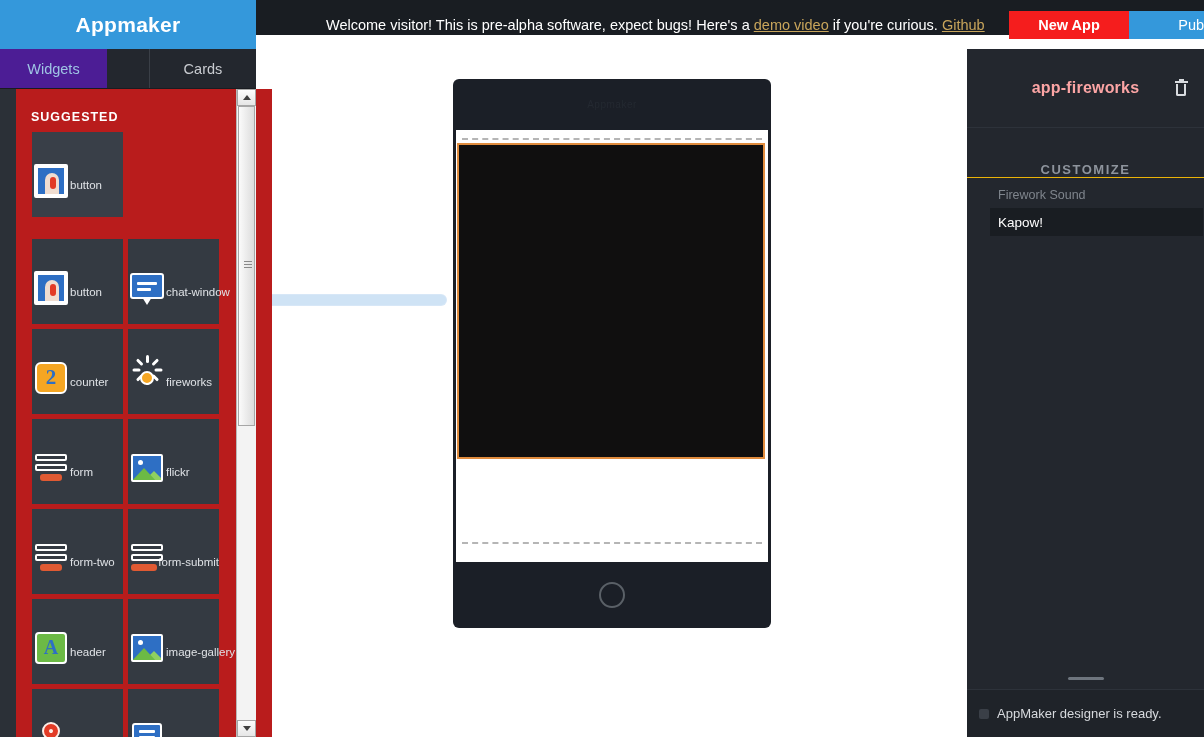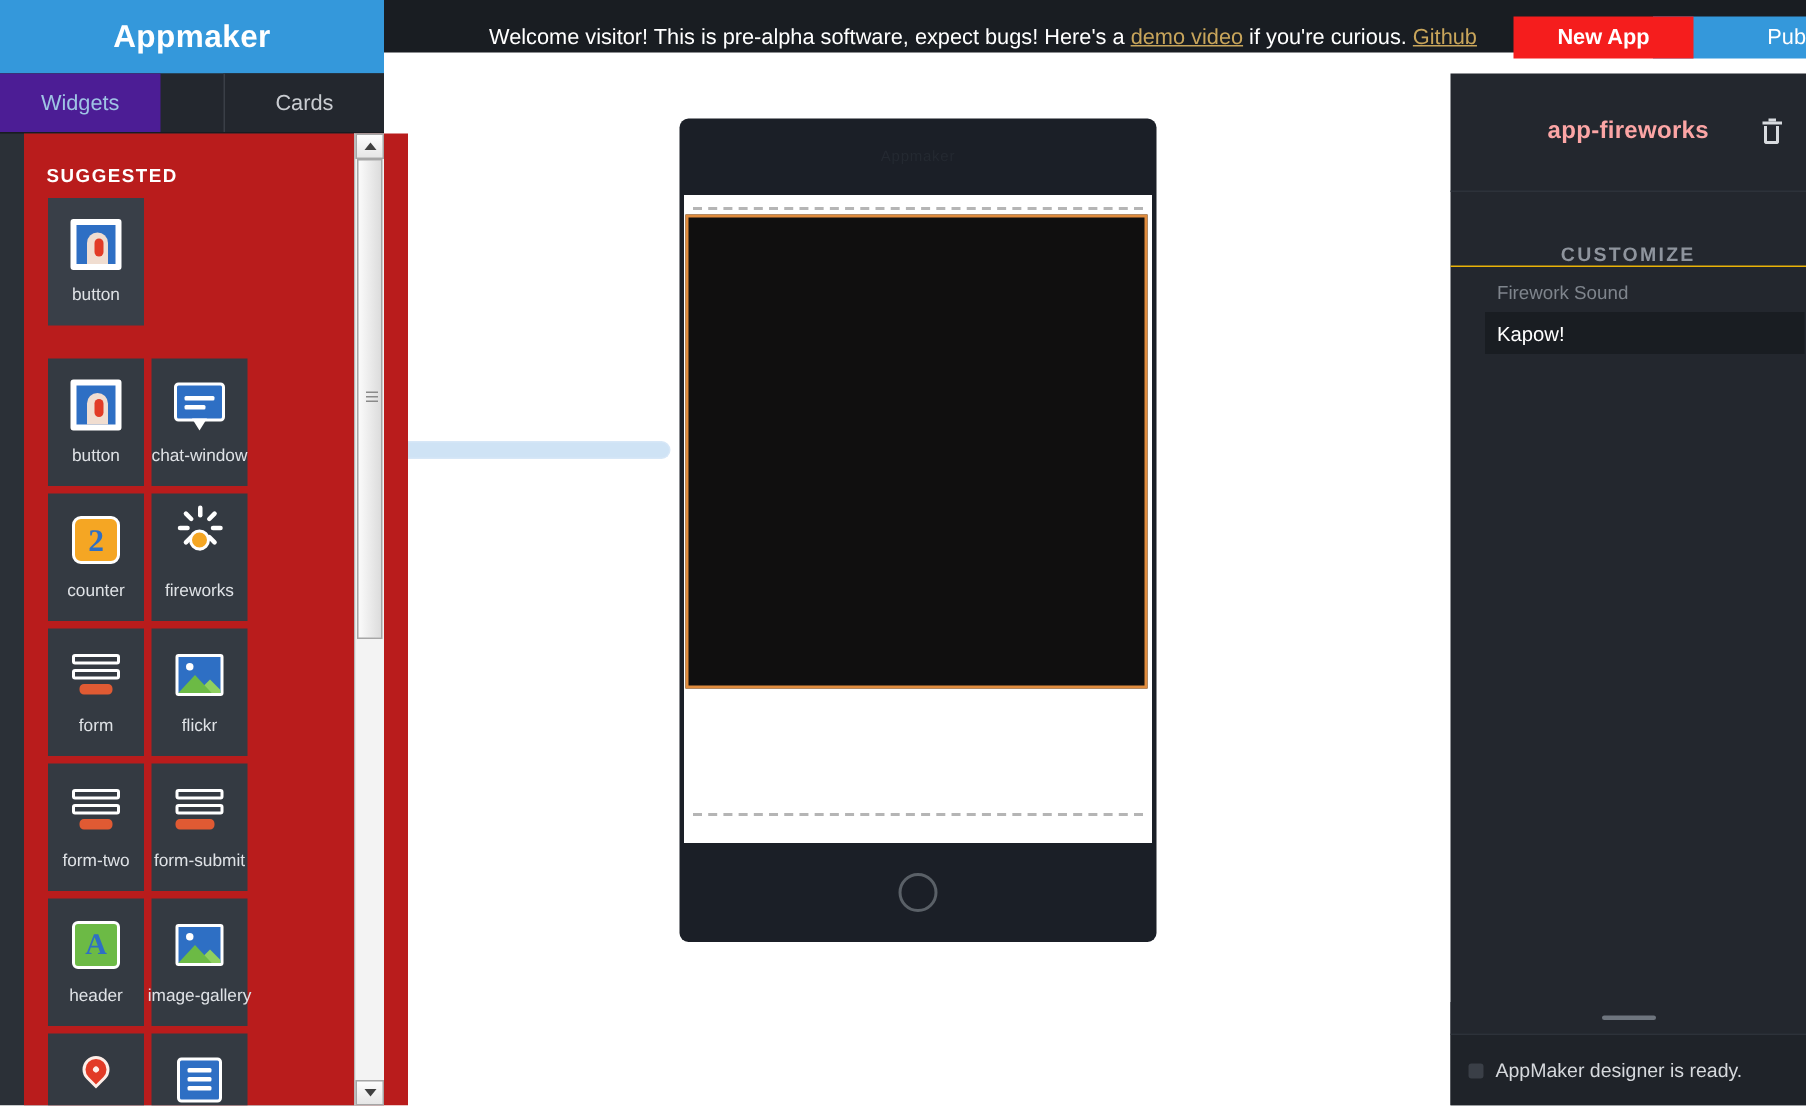--- a/index.html
+++ b/index.html
@@ -71,24 +71,23 @@
   #widget-grid {
     padding-left: 16px;
     width: 216px;
   }
   .widget-row {
     display: flex;
     gap: 5px;
     margin-bottom: 5px;
   }
   .widget-tile {
-    width: 64px; height: 85px;
+    width: 91px; height: 85px;
     background: #343a42;
     display: flex;
-    flex-direction: column;
     align-items: center;
     justify-content: flex-start;
     cursor: pointer;
     padding-top: 12px;
   }
   .widget-tile.suggested-tile { background: #393f48; }
   .widget-label {
     font-size: 11.5px;
     color: #dfe2e6;
     margin-top: 9px;

